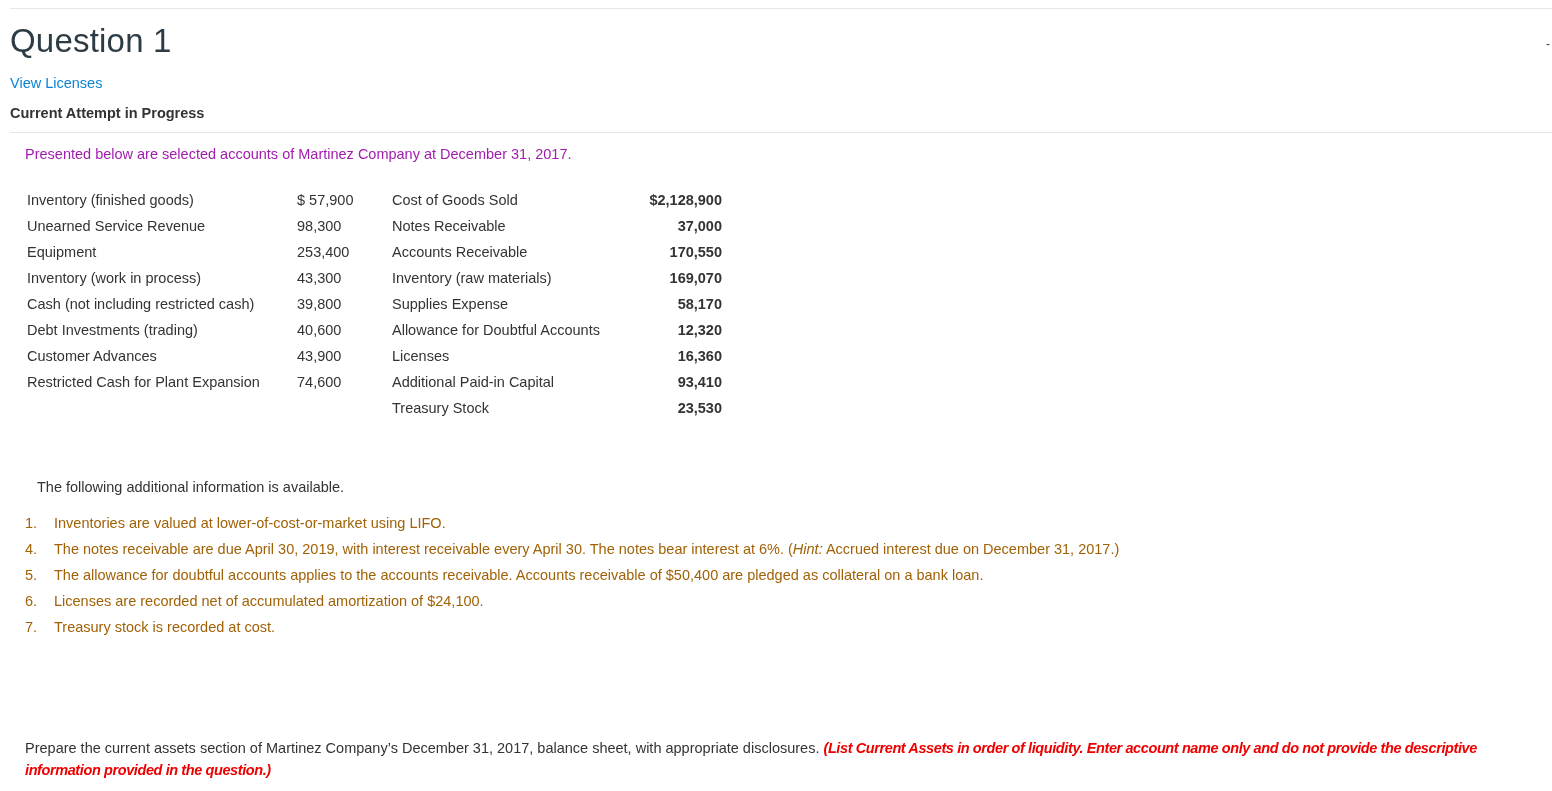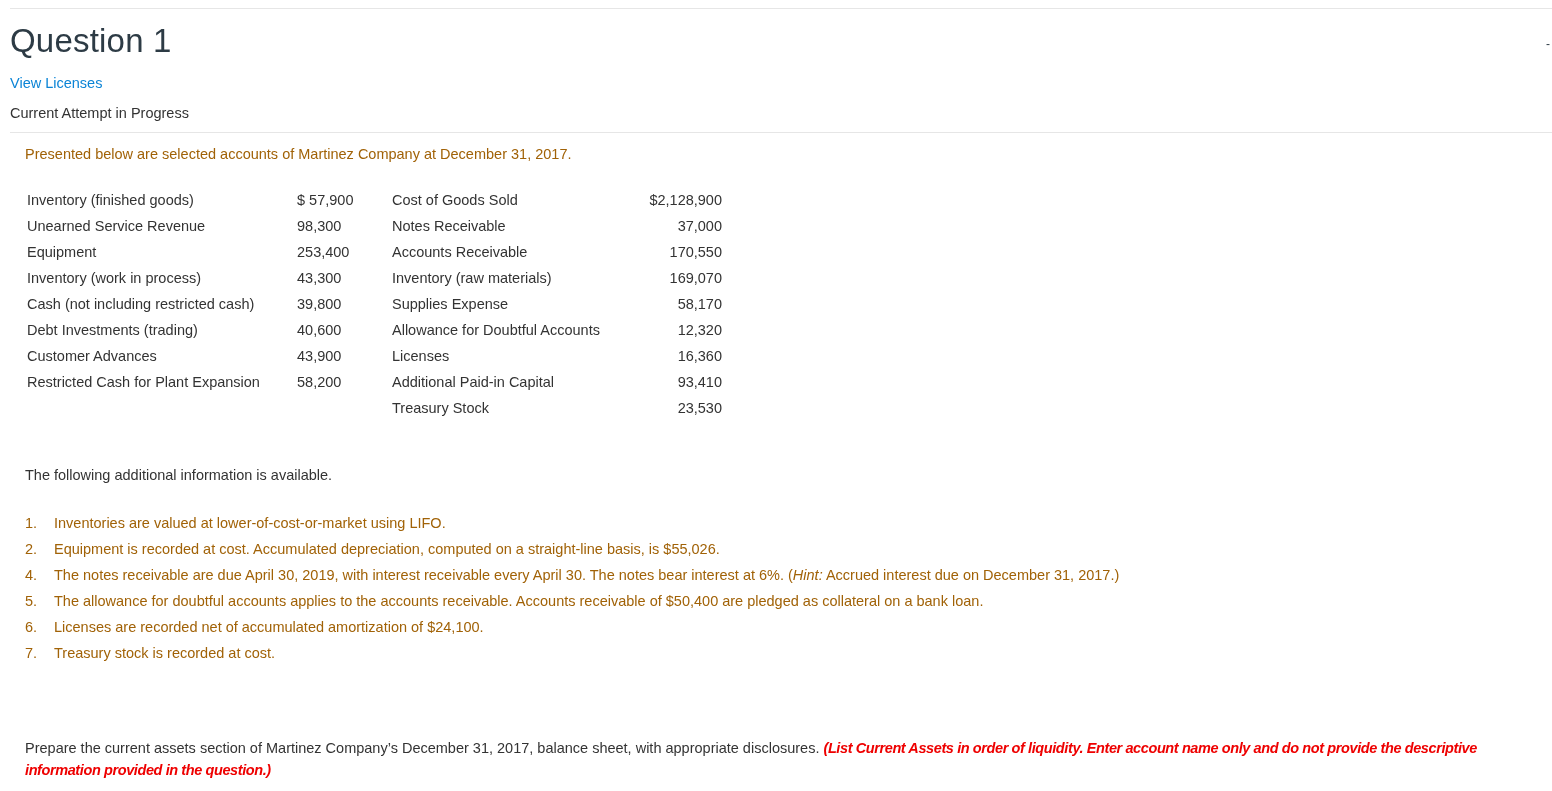--- a/index.html
+++ b/index.html
@@ -51,56 +51,56 @@
       color: #0b84d6;
       text-decoration: none;
       cursor: pointer;
     }
     .attempt-status {
       position: absolute;
       left: 10px;
       top: 105px;
       font-size: 14.5px;
       color: #333333;
-      font-weight: normal;
+      font-weight: bold;
     }
     .mid-rule {
       position: absolute;
       left: 10px;
       right: 0;
       top: 132px;
       height: 1px;
       background: #e6e6e6;
     }
     .intro {
       position: absolute;
       left: 25px;
       top: 146px;
       font-size: 14.5px;
-      color: #a16207;
+      color: #a21caf;
       white-space: nowrap;
     }
     table.accounts {
       position: absolute;
       left: 27px;
       top: 187px;
       border-collapse: collapse;
       font-size: 14.5px;
       color: #333333;
     }
     table.accounts td {
       padding: 0;
       height: 26px;
       white-space: nowrap;
       vertical-align: middle;
     }
     td.name-l { width: 270px; }
     td.amt-l { width: 86px; text-align: left; padding-right: 0; }
     td.name-r { width: 246px; padding-left: 9px !important; }
-    td.amt-r { width: 84px; text-align: right; }
+    td.amt-r { width: 84px; text-align: right; font-weight: bold; }
     .addl-title {
       position: absolute;
       left: 25px;
       top: 467px;
       font-size: 14.5px;
       color: #333333;
       white-space: nowrap;
     }
     ol.info-list {
       position: absolute;
@@ -193,41 +193,38 @@
         <td class="amt-r">12,320</td>
       </tr>
       <tr>
         <td class="name-l">Customer Advances</td>
         <td class="amt-l">43,900</td>
         <td class="name-r">Licenses</td>
         <td class="amt-r">16,360</td>
       </tr>
       <tr>
         <td class="name-l">Restricted Cash for Plant Expansion</td>
-        <td class="amt-l">58,200</td>
+        <td class="amt-l">74,600</td>
         <td class="name-r">Additional Paid-in Capital</td>
         <td class="amt-r">93,410</td>
       </tr>
       <tr>
         <td class="name-l"></td>
         <td class="amt-l"></td>
         <td class="name-r">Treasury Stock</td>
         <td class="amt-r">23,530</td>
       </tr>
     </tbody>
   </table>
 
-  <p class="addl-title" style="margin:0;">The following additional information is available.</p>
+  <p class="addl-title" style="margin:12px;">The following additional information is available.</p>
 
   <ol class="info-list">
     <li>
       <span class="num">1.</span><span>Inventories are valued at lower-of-cost-or-market using LIFO.</span>
-    </li>
-    <li>
-      <span class="num">2.</span><span>Equipment is recorded at cost. Accumulated depreciation, computed on a straight-line basis, is $55,026.</span>
     </li>
     <li>
       <span class="num">4.</span><span>The notes receivable are due April 30, 2019, with interest receivable every April 30. The notes bear interest at 6%. (</span><em>Hint:</em><span> Accrued interest due on December 31, 2017.)</span>
     </li>
     <li>
       <span class="num">5.</span><span>The allowance for doubtful accounts applies to the accounts receivable. Accounts receivable of $50,400 are pledged as collateral on a bank loan.</span>
     </li>
     <li>
       <span class="num">6.</span><span>Licenses are recorded net of accumulated amortization of $24,100.</span>
     </li>

